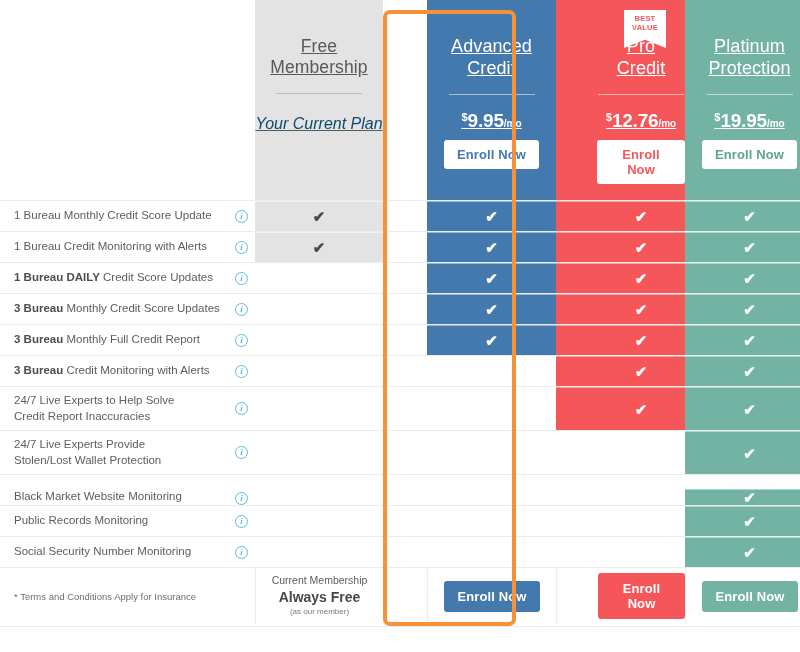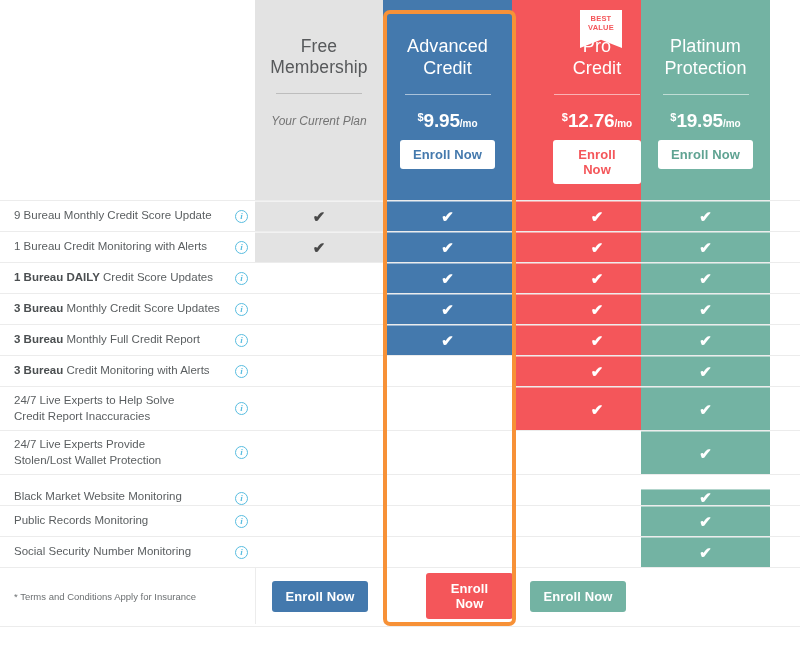--- a/index.html
+++ b/index.html
@@ -15,21 +15,21 @@
   .table {
     position: absolute;
     left: 0; top: 0;
     width: 800px;
   }
   .row { display: flex; width: 800px; }
 
   .c-feat  { width: 228px; flex: 0 0 228px; }
   .c-info  { width: 27px;  flex: 0 0 27px; }
   .c-free  { width: 128px; flex: 0 0 128px; }
-  .c-adv   { width: 129px; flex: 0 0 129px; }
+  .c-adv   { width: 129px; flex: 0 0 129px; margin-left: 44px; }
   .c-pro   { width: 129px; flex: 0 0 129px; padding-left: 41px; }
   .c-plat  { width: 129px; flex: 0 0 129px; }
 
   
   .header-row { height: 200px; align-items: stretch; }
   .header-row .c-feat, .header-row .c-info { background: #fff; }
 
   .hcell {
     position: relative;
     padding-top: 20px;
@@ -37,42 +37,42 @@
     color: #ffffff;
   }
   .hcell.free {
     background: #e3e3e3;
     color: #555b5e;
   }
   .hcell.adv  { background: #4479ad; }
   .hcell.pro  { background: #f4565a; }
   .hcell.plat { background: #73b3a3; }
 
-  .hcell-inner { padding-top: 16px; }
+  .hcell-inner { padding-top: 16px; text-decoration: underline; }
 
   .plan-name {
     font-size: 18px;
     line-height: 1.22;
     font-weight: 400;
     letter-spacing: .1px;
   }
   .hcell.free .plan-name { font-size: 17.5px; color:#57595b; }
 
   .hrule {
     width: 86px; height: 1px;
     background: rgba(255,255,255,.55);
     margin: 14px auto 0 auto;
   }
   .hcell.free .hrule { background: #bdbdbd; }
 
   .your-plan {
     font-style: italic;
-    font-size: 12px;
+    font-size: 16px;
     line-height: 1.25;
-    color: #737373;
+    color: #0c4a6e;
     margin-top: 20px;
   }
 
   .price {
     margin-top: 16px;
     line-height: 1;
     white-space: nowrap;
   }
   .price .cur  { font-size: 11px; font-weight: 700; vertical-align: 6px; }
   .price .amt  { font-size: 19px; font-weight: 700; letter-spacing: -.2px; }
@@ -275,21 +275,21 @@
             <span class="cur">$</span><span class="amt">19.95</span><span class="per">/mo</span>
           </div>
           <button class="enroll-top">Enroll Now</button>
         </div>
       </div>
     </div>
 
     <div id="feature-rows">
         <div class="row frow" style="height: 31px;">
           <div class="c-feat">
-            <span>9 Bureau Monthly Credit Score Update</span>
+            <span>1 Bureau Monthly Credit Score Update</span>
           </div>
           <div class="c-info">
             <span class="info-icon">i</span>
           </div>
           <div class="c-free  cell free">
             <span class="tick">✔</span>
           </div>
           <div class="c-adv   cell adv">
             <span class="tick">✔</span>
           </div>
@@ -461,20 +461,25 @@
           <div class="c-plat  cell plat">
             <span class="tick">✔</span>
           </div>
         </div>
       </div>
 
     <div class="row footer-row">
       <div class="c-feat">* Terms and Conditions Apply for Insurance</div>
       <div class="c-info"></div>
 
+      <div class="c-free fcell">
+        <div class="free-note-1">Current Membership</div>
+        <div class="free-note-2">Always Free</div>
+        <div class="free-note-3">(as our member)</div>
+      </div>
 
       <div class="c-adv fcell plain">
         <button class="enroll-bot adv">Enroll Now</button>
       </div>
       <div class="c-pro fcell plain">
         <button class="enroll-bot pro">Enroll Now</button>
       </div>
       <div class="c-plat fcell plain">
         <button class="enroll-bot plat">Enroll Now</button>
       </div>

